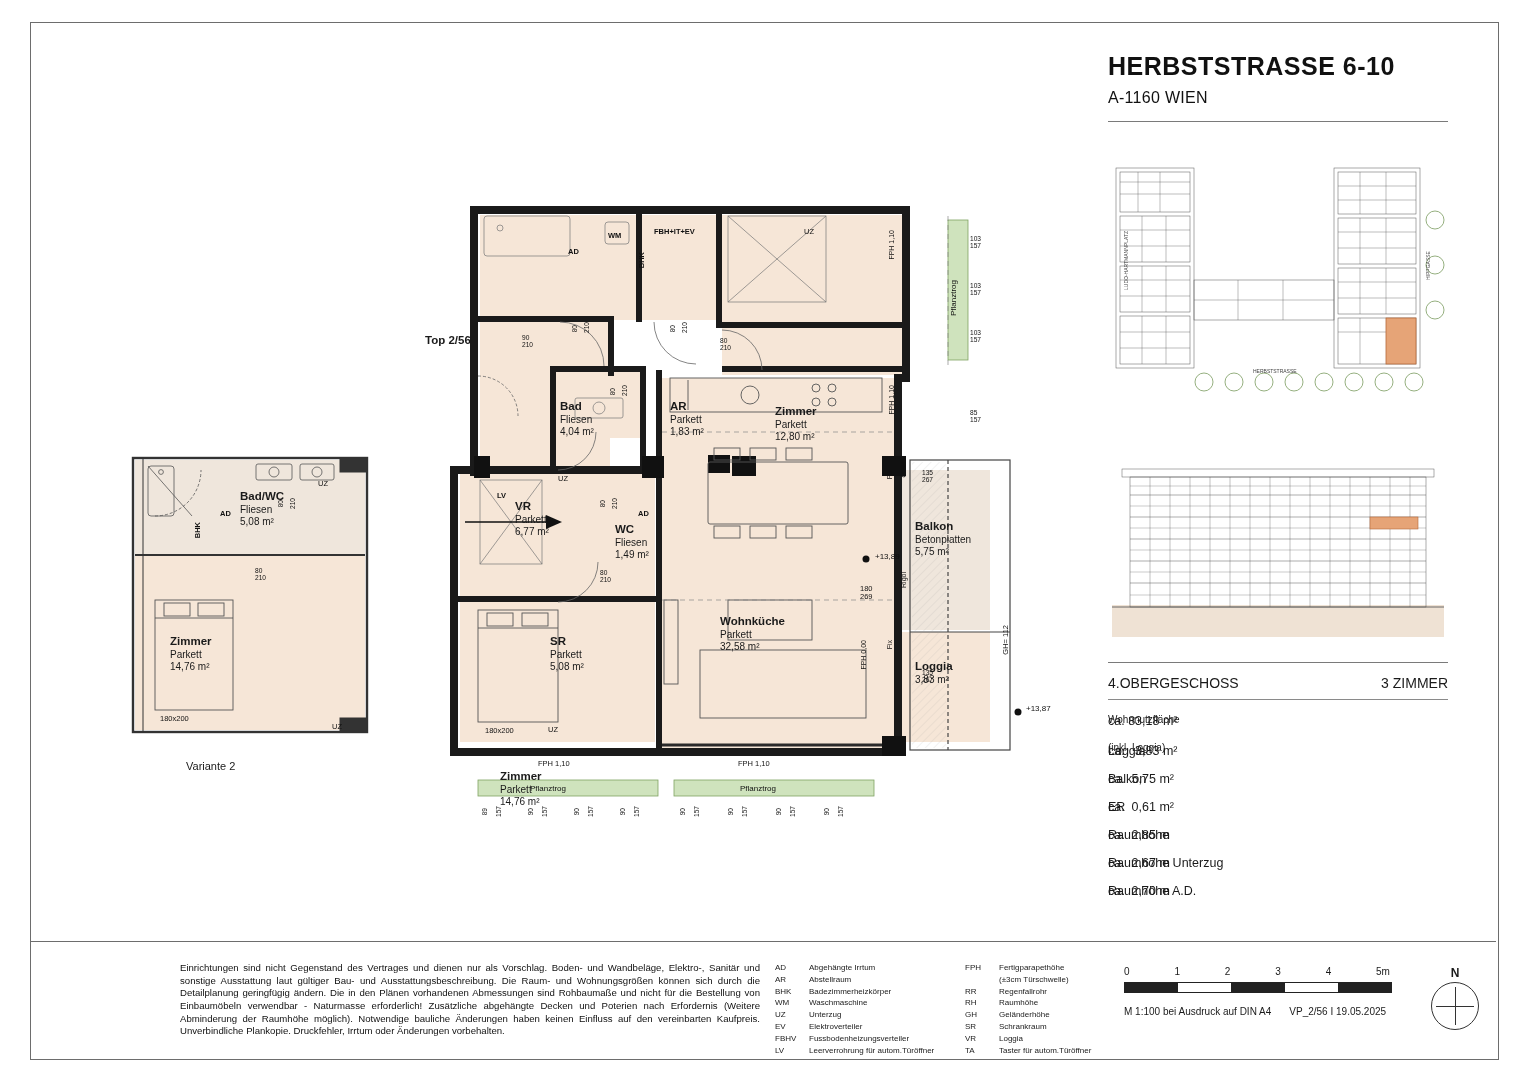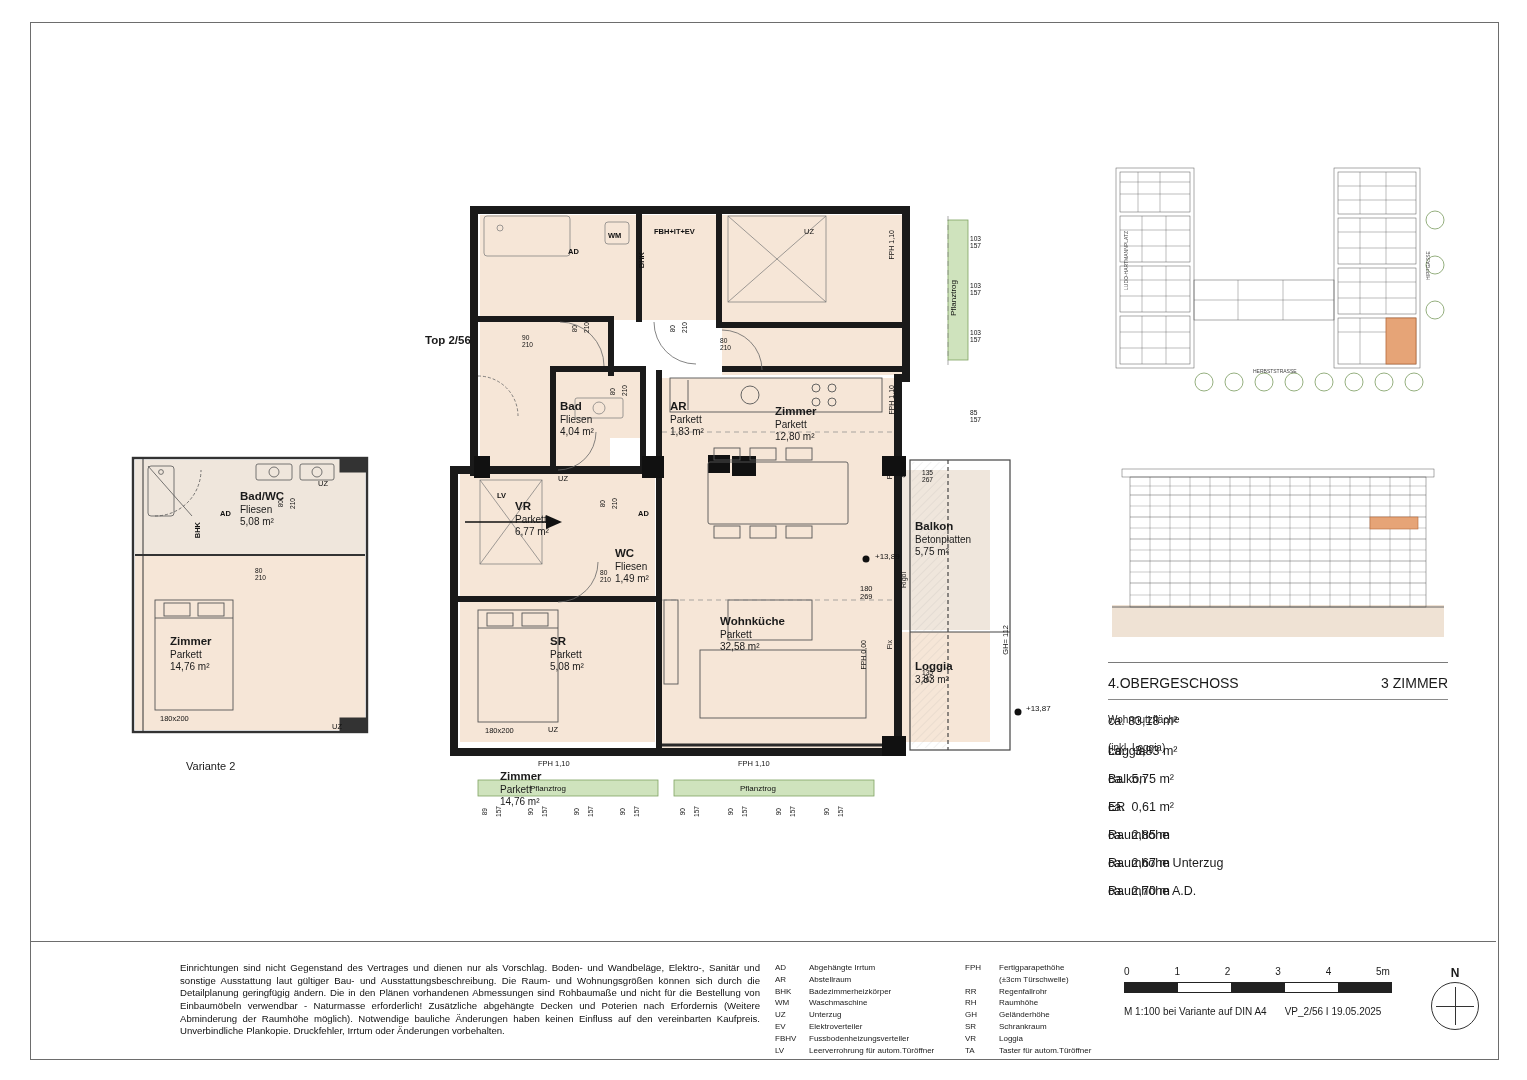--- a/index.html
+++ b/index.html
@@ -62,20 +62,25 @@
   .variante{position:absolute;left:186px;top:760px;font-size:11px;}
   .topmark{position:absolute;left:425px;top:334px;font-size:11.5px;font-weight:700;}
 </style>
 </head>
 <body>
 
 <div class="sheet">
   <div class="frame"></div>
 
 
+  <div class="title-block">
+    <div class="title-main">HERBSTSTRASSE 6-10</div>
+    <div class="title-sub">A-1160 WIEN</div>
+    <hr class="hr">
+  </div>
 
   <div class="keyplan">
     <svg width="340" height="245" viewBox="0 0 340 245">
       <g stroke="#555" fill="none" stroke-width="0.5">
 
         <rect x="8" y="8" width="78" height="200"></rect>
         <rect x="12" y="12" width="70" height="40"></rect>
         <rect x="12" y="56" width="70" height="46"></rect>
         <rect x="12" y="106" width="70" height="46"></rect>
         <rect x="12" y="156" width="70" height="48"></rect>
@@ -422,21 +427,21 @@
     <div class="lbl" style="left:715px;top:230px;width:120px;">
       <b>Zimmer</b>
       <span>Parkett</span>
       <span>12,80 m²</span>
     </div>
     <div class="lbl" style="left:455px;top:325px;width:90px;">
       <b>VR</b>
       <span>Parkett</span>
       <span>6,77 m²</span>
     </div>
-    <div class="lbl" style="left:555px;top:372px;width:75px;">
+    <div class="lbl" style="left:555px;top:348px;width:75px;">
       <b>WC</b>
       <span>Fliesen</span>
       <span>1,49 m²</span>
     </div>
     <div class="lbl" style="left:490px;top:460px;width:90px;">
       <b>SR</b>
       <span>Parkett</span>
       <span>5,08 m²</span>
     </div>
     <div class="lbl" style="left:660px;top:440px;width:130px;">
@@ -633,21 +638,21 @@
       </div>
       <div class="bar">
         <i class="f"></i>
           <i></i>
           <i class="f"></i>
           <i></i>
           <i class="f"></i>
       </div>
     </div>
     <div class="scaletext">
-      <span>M 1:100 bei Variante auf DIN A4</span>
+      <span>M 1:100 bei Ausdruck auf DIN A4</span>
       <span>VP_2/56 I 19.05.2025</span>
     </div>
   </div>
 
   <div class="north">
     <div class="n">N</div>
     <div class="compass"></div>
   </div>
 </div>
 

